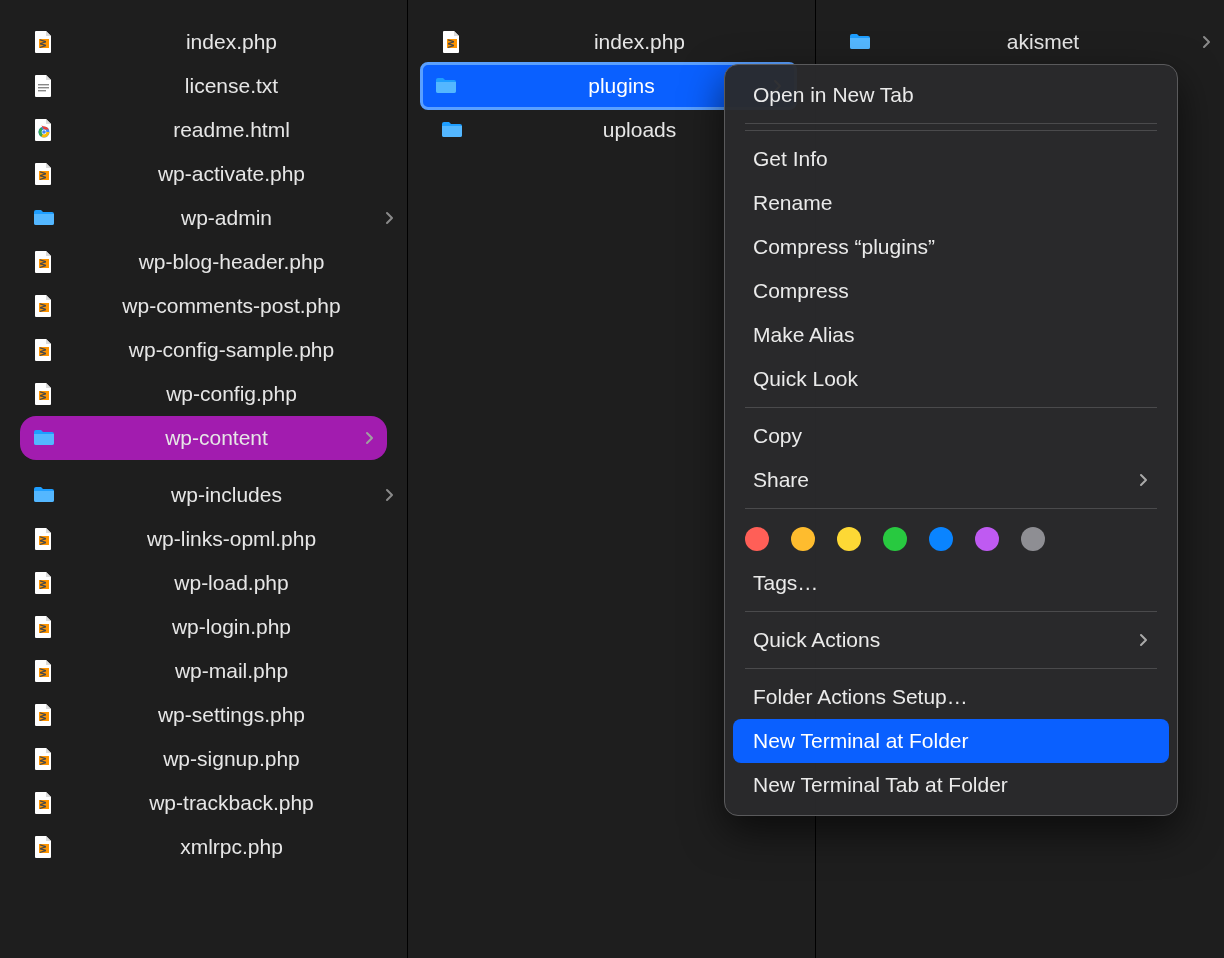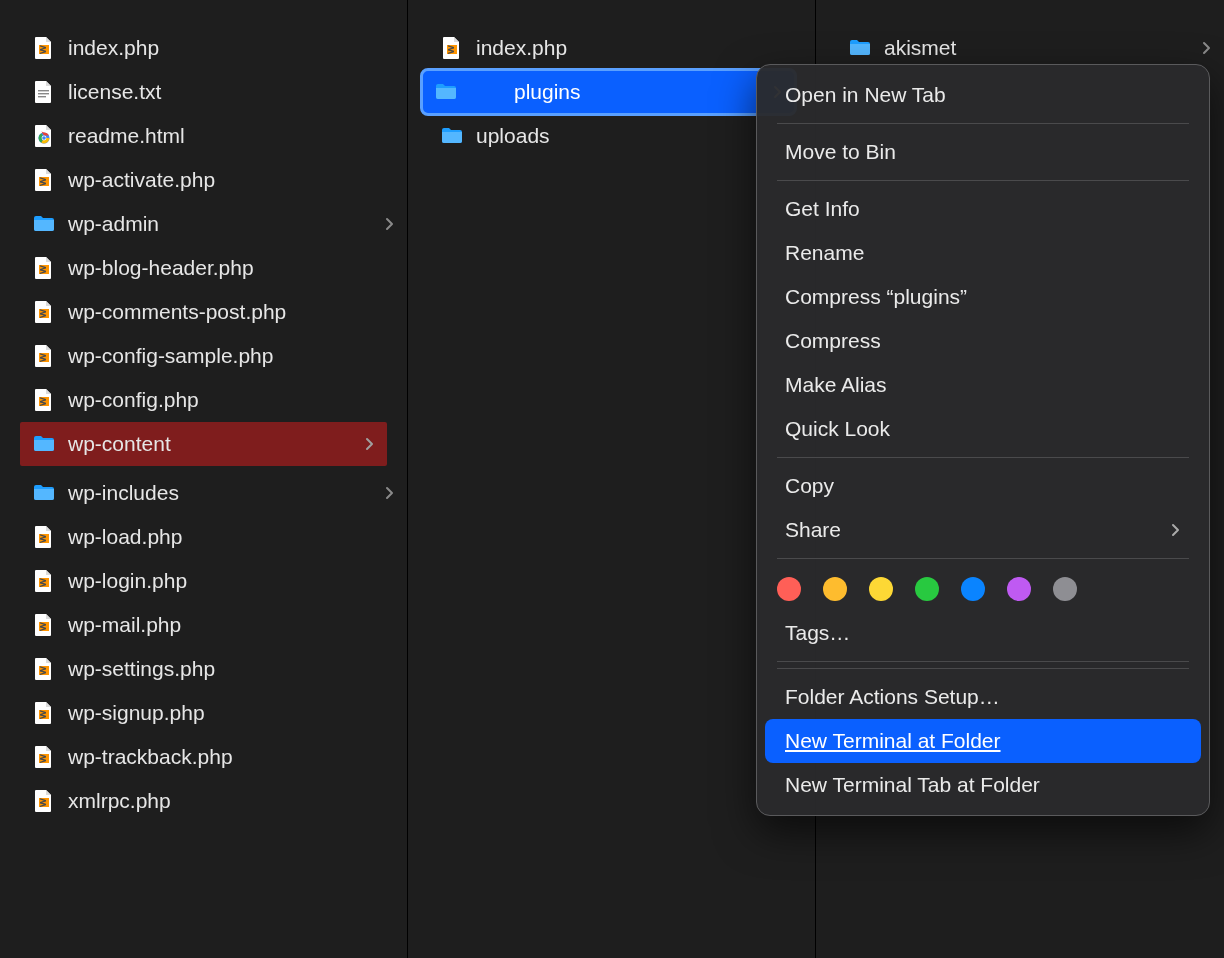--- a/index.html
+++ b/index.html
@@ -1,32 +1,32 @@
 <!DOCTYPE html>
 <html><head>
   <meta charset="utf-8">
   <style>
     * { margin: 0; padding: 0; box-sizing: border-box; font-family: -apple-system, BlinkMacSystemFont, "Segoe UI", Helvetica, Arial, sans-serif; }
     body { background: #1e1e1e; width: 1224px; height: 958px; overflow: hidden; display: flex; }
-    .column { position: relative; padding-top: 26px; }
+    .column { position: relative; padding-top: 20px; text-align: center; }
     .col1 { width: 408px; border-right: 1px solid #000; }
     .col2 { width: 408px; border-right: 1px solid #000; }
     .col3 { width: 408px; }
     .row { display: flex; align-items: center; height: 44px; padding: 0 12px 0 32px; font-size: 21px; color: #e6e6e6; cursor: default; }
-    .row.hl { background: #7f1d1d; border-radius: 2px; margin: 0 20px 5px 20px; padding: 0 12px; }
+    .row.hl { background: #a21caf; border-radius: 16px; margin: 0 20px 13px 20px; padding: 0 12px; }
     .row.sel { background: #0a60ff; border-radius: 6px; margin: 0 20px 0 14px; padding: 0 12px; color: #fff; outline: 3px solid #5aa0ff; outline-offset: -1px; gap: 44px; }
     .row .label { margin-left: 12px; flex: 1; white-space: nowrap; overflow: hidden; text-overflow: ellipsis; }
     .row .chev { color: #8a8a8a; font-size: 18px; }
     .row.sel .chev { color: #dfe9ff; }
     .row.hl .chev { color: #a0a0a0; }
     .icon { width: 24px; height: 24px; display: inline-flex; align-items: center; justify-content: center; flex-shrink: 0; }
     svg { display: block; }
-    .ctx-menu { position: absolute; top: 64px; left: 756px; width: 454px; background: rgba(42,42,44,0.96); border: 1px solid #5a5a5c; border-radius: 14px; box-shadow: 0 16px 40px rgba(0,0,0,0.6); padding: 8px 0; z-index: 100; }
+    .ctx-menu { position: absolute; top: 64px; left: 724px; width: 454px; background: rgba(42,42,44,0.96); border: 1px solid #5a5a5c; border-radius: 14px; box-shadow: 0 16px 40px rgba(0,0,0,0.6); padding: 8px 0; z-index: 100; }
     .ctx-item { display: flex; align-items: center; justify-content: space-between; height: 44px; padding: 0 20px; margin: 0 8px; font-size: 21px; color: #eaeaea; border-radius: 8px; cursor: default; }
-    .ctx-item.highlight { background: #0a60ff; color: #fff; text-decoration: underline; }
+    .ctx-item.highlight { background: #0a60ff; color: #fff; }
     .ctx-item .chev { color: #aaa; font-size: 18px; }
     .ctx-sep { height: 1px; background: #4a4a4c; margin: 6px 20px; }
     .tag-row { display: flex; gap: 22px; padding: 12px 20px 10px 20px; }
     .tag-dot { width: 24px; height: 24px; border-radius: 50%; }
   </style>
 </head>
 <body>
 
 <div class="column col1" id="col1">
     <div class="row">
@@ -166,20 +166,31 @@
     </div>
     <div class="row">
       <span class="icon">
         <svg width="22" height="24" viewBox="0 0 22 24">
           <path fill="#fff" d="M3 1h10l5 5v16a1 1 0 0 1-1 1H3a1 1 0 0 1-1-1V2a1 1 0 0 1 1-1z"></path>
           <path fill="#dcdcdc" d="M13 1v5h5z"></path>
           <path fill="#ff9500" d="M6 9h10v9H6z"></path>
           <path fill="#4a4a4a" d="M7 10.5l4 1.2-4 1.2v1.5l4 1.2-4 1.2v1.2l6-1.8v-1.4l-4-1.2 4-1.2v-1.4l-6-1.8z"></path>
         </svg>
       </span>
+      <span class="label">wp-links-opml.php</span>
+    </div>
+    <div class="row">
+      <span class="icon">
+        <svg width="22" height="24" viewBox="0 0 22 24">
+          <path fill="#fff" d="M3 1h10l5 5v16a1 1 0 0 1-1 1H3a1 1 0 0 1-1-1V2a1 1 0 0 1 1-1z"></path>
+          <path fill="#dcdcdc" d="M13 1v5h5z"></path>
+          <path fill="#ff9500" d="M6 9h10v9H6z"></path>
+          <path fill="#4a4a4a" d="M7 10.5l4 1.2-4 1.2v1.5l4 1.2-4 1.2v1.2l6-1.8v-1.4l-4-1.2 4-1.2v-1.4l-6-1.8z"></path>
+        </svg>
+      </span>
       <span class="label">wp-load.php</span>
     </div>
     <div class="row">
       <span class="icon">
         <svg width="22" height="24" viewBox="0 0 22 24">
           <path fill="#fff" d="M3 1h10l5 5v16a1 1 0 0 1-1 1H3a1 1 0 0 1-1-1V2a1 1 0 0 1 1-1z"></path>
           <path fill="#dcdcdc" d="M13 1v5h5z"></path>
           <path fill="#ff9500" d="M6 9h10v9H6z"></path>
           <path fill="#4a4a4a" d="M7 10.5l4 1.2-4 1.2v1.5l4 1.2-4 1.2v1.2l6-1.8v-1.4l-4-1.2 4-1.2v-1.4l-6-1.8z"></path>
         </svg>
@@ -295,23 +306,20 @@
         </svg>
       </span>
     </div>
   </div>
 
 <div class="ctx-menu" id="ctx">
     <div class="ctx-item">
       <span>Open in New Tab</span>
     </div>
     <div class="ctx-sep"></div>
-    <div class="ctx-item">
-      <span>Move to Bin</span>
-    </div>
     <div class="ctx-sep"></div>
     <div class="ctx-item">
       <span>Get Info</span>
     </div>
     <div class="ctx-item">
       <span>Rename</span>
     </div>
     <div class="ctx-item">
       <span>Compress “plugins”</span>
     </div>
@@ -343,20 +351,28 @@
       <div class="tag-dot" style="background: rgb(253, 216, 53);"></div>
       <div class="tag-dot" style="background: rgb(40, 201, 64);"></div>
       <div class="tag-dot" style="background: rgb(10, 132, 255);"></div>
       <div class="tag-dot" style="background: rgb(191, 90, 242);"></div>
       <div class="tag-dot" style="background: rgb(142, 142, 147);"></div>
     </div>
     <div class="ctx-item">
       <span>Tags…</span>
     </div>
     <div class="ctx-sep"></div>
+    <div class="ctx-item">
+      <span>Quick Actions</span>
+      <span class="chev">
+        <svg width="10" height="16" viewBox="0 0 10 16">
+          <path fill="none" stroke="currentColor" stroke-width="2" stroke-linecap="round" stroke-linejoin="round" d="M2 3l5 5-5 5"></path>
+        </svg>
+      </span>
+    </div>
     <div class="ctx-sep"></div>
     <div class="ctx-item">
       <span>Folder Actions Setup…</span>
     </div>
     <div class="ctx-item highlight">
       <span>New Terminal at Folder</span>
     </div>
     <div class="ctx-item">
       <span>New Terminal Tab at Folder</span>
     </div>

